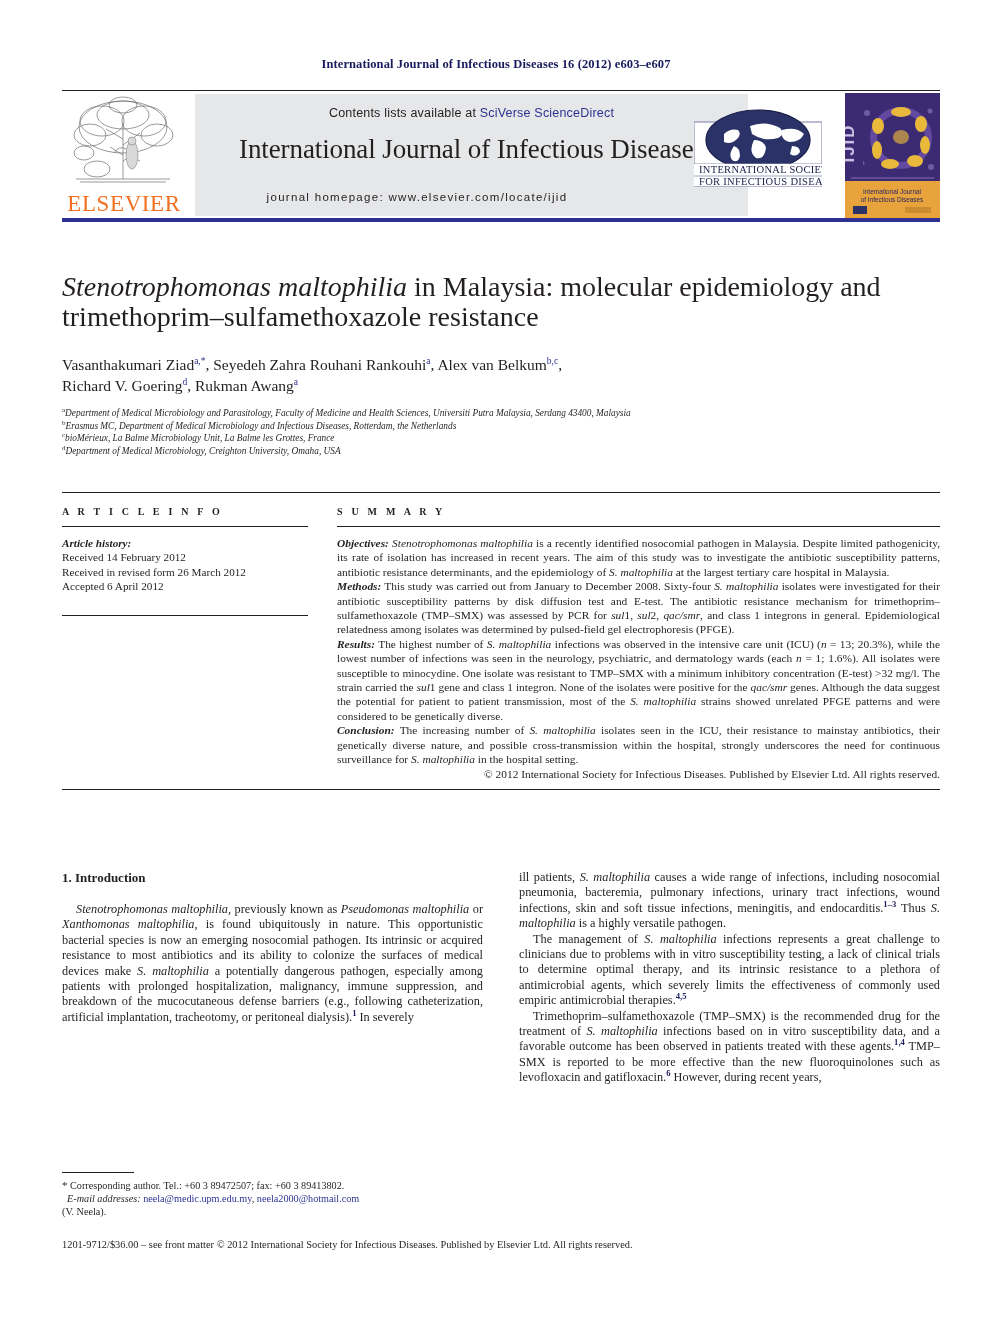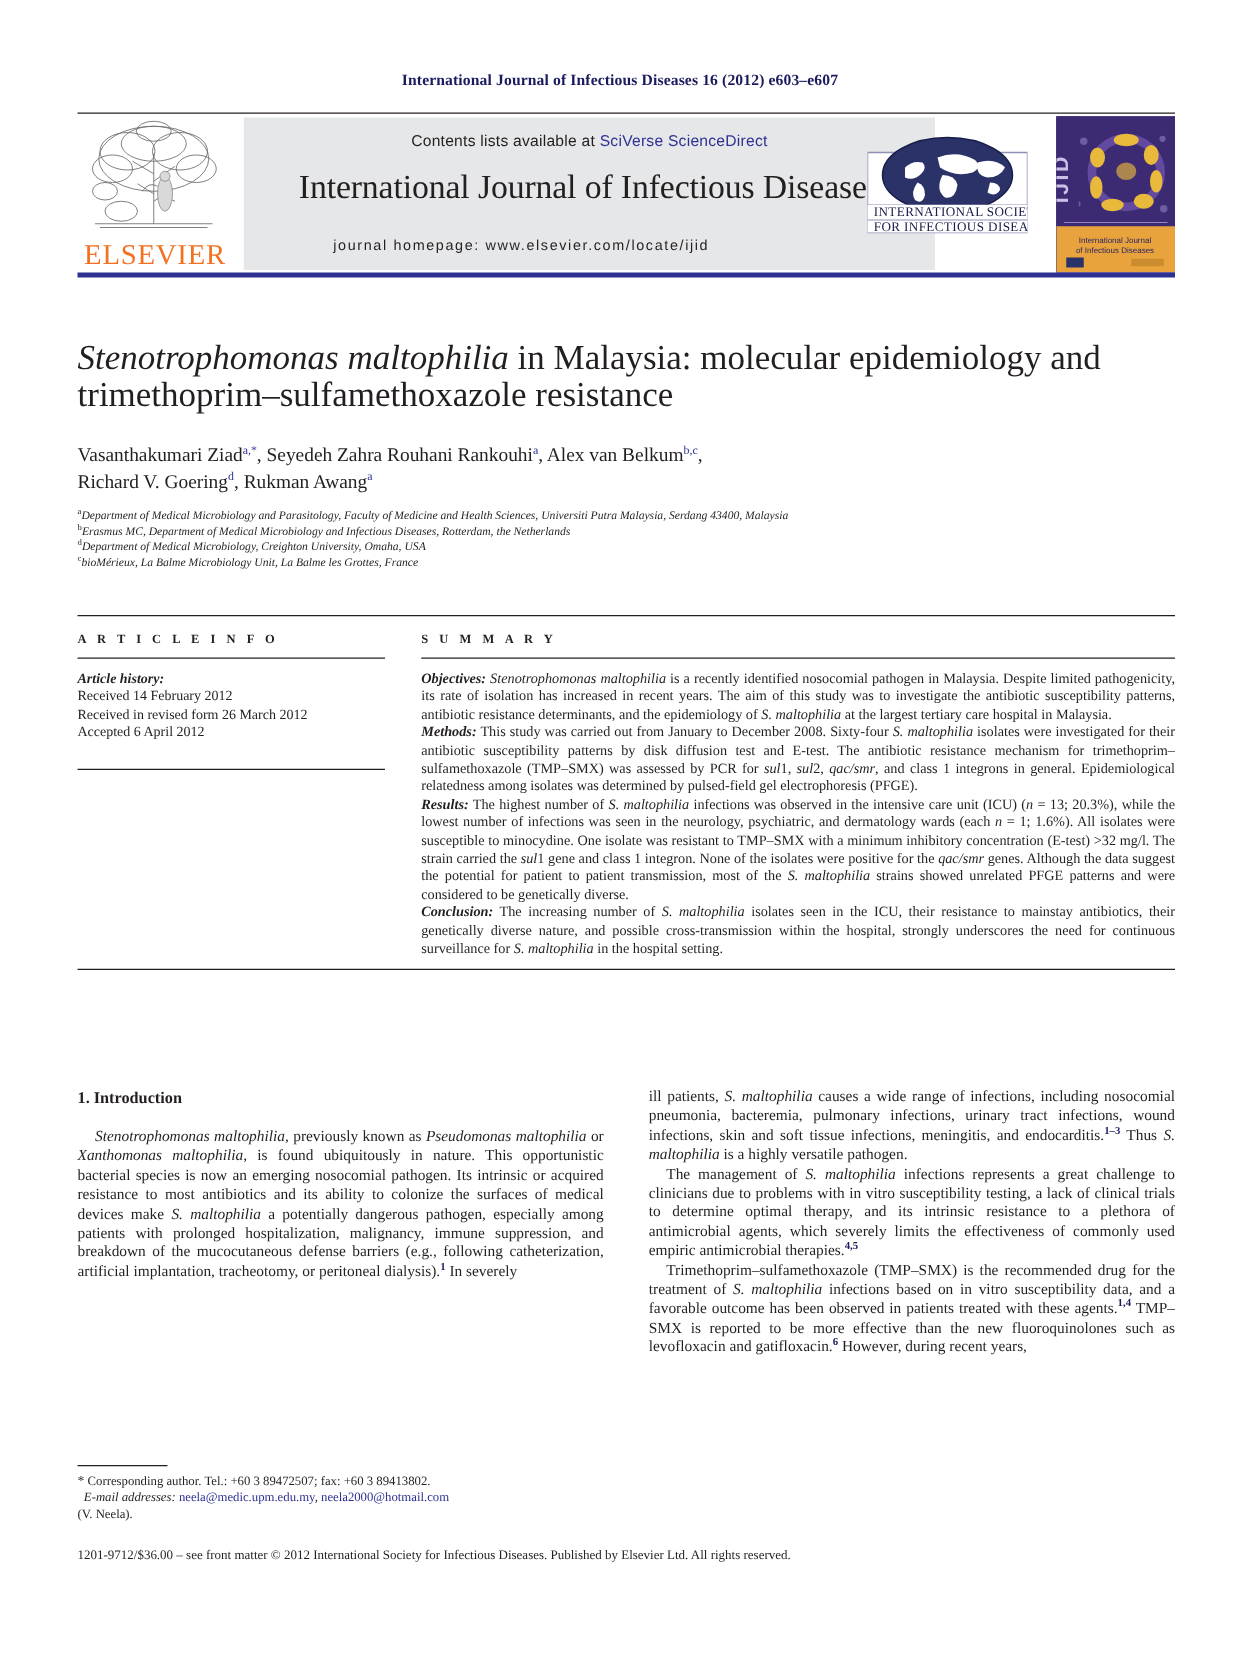--- a/index.html
+++ b/index.html
@@ -445,22 +445,22 @@
     </h1>
 
     <div class="authors">
       <span>Vasanthakumari Ziad</span><sup>a,*</sup><span>, Seyedeh Zahra Rouhani Rankouhi</span><sup>a</sup><span>, Alex van Belkum</span><sup>b,c</sup><span>,</span><br>
       <span>Richard V. Goering</span><sup>d</sup><span>, Rukman Awang</span><sup>a</sup>
     </div>
 
     <div class="affils">
       <div><sup>a</sup><span>Department of Medical Microbiology and Parasitology, Faculty of Medicine and Health Sciences, Universiti Putra Malaysia, Serdang 43400, Malaysia</span></div>
       <div><sup>b</sup><span>Erasmus MC, Department of Medical Microbiology and Infectious Diseases, Rotterdam, the Netherlands</span></div>
+      <div><sup>c</sup><span>bioMérieux, La Balme Microbiology Unit, La Balme les Grottes, France</span></div>
       <div><sup>d</sup><span>Department of Medical Microbiology, Creighton University, Omaha, USA</span></div>
-      <div><sup>c</sup><span>bioMérieux, La Balme Microbiology Unit, La Balme les Grottes, France</span></div>
     </div>
   </div>
 
   <div class="infobar">
     <div class="rule-top"></div>
     <div class="cols">
 
       <div class="col-info">
         <div class="sechead">A R T I C L E   I N F O</div>
         <div class="thin-rule"></div>
@@ -476,20 +476,21 @@
       <div class="col-gap"></div>
 
       <div class="col-sum">
         <div class="sechead">S U M M A R Y</div>
         <div class="thin-rule"></div>
         <div class="sum-body">
           <p><span class="runhead">Objectives:</span><span> </span><i>Stenotrophomonas maltophilia</i><span> is a recently identified nosocomial pathogen in Malaysia. Despite limited pathogenicity, its rate of isolation has increased in recent years. The aim of this study was to investigate the antibiotic susceptibility patterns, antibiotic resistance determinants, and the epidemiology of </span><i>S. maltophilia</i><span> at the largest tertiary care hospital in Malaysia.</span></p>
           <p><span class="runhead">Methods:</span><span> This study was carried out from January to December 2008. Sixty-four </span><i>S. maltophilia</i><span> isolates were investigated for their antibiotic susceptibility patterns by disk diffusion test and E-test. The antibiotic resistance mechanism for trimethoprim–sulfamethoxazole (TMP–SMX) was assessed by PCR for </span><i>sul</i><span>1, </span><i>sul</i><span>2, </span><i>qac/smr</i><span>, and class 1 integrons in general. Epidemiological relatedness among isolates was determined by pulsed-field gel electrophoresis (PFGE).</span></p>
           <p><span class="runhead">Results:</span><span> The highest number of </span><i>S. maltophilia</i><span> infections was observed in the intensive care unit (ICU) (</span><i>n</i><span> = 13; 20.3%), while the lowest number of infections was seen in the neurology, psychiatric, and dermatology wards (each </span><i>n</i><span> = 1; 1.6%). All isolates were susceptible to minocydine. One isolate was resistant to TMP–SMX with a minimum inhibitory concentration (E-test) &gt;32 mg/l. The strain carried the </span><i>sul</i><span>1 gene and class 1 integron. None of the isolates were positive for the </span><i>qac/smr</i><span> genes. Although the data suggest the potential for patient to patient transmission, most of the </span><i>S. maltophilia</i><span> strains showed unrelated PFGE patterns and were considered to be genetically diverse.</span></p>
           <p><span class="runhead">Conclusion:</span><span> The increasing number of </span><i>S. maltophilia</i><span> isolates seen in the ICU, their resistance to mainstay antibiotics, their genetically diverse nature, and possible cross-transmission within the hospital, strongly underscores the need for continuous surveillance for </span><i>S. maltophilia</i><span> in the hospital setting.</span></p>
+          <p class="copyline">© 2012 International Society for Infectious Diseases. Published by Elsevier Ltd. All rights reserved.</p>
         </div>
       </div>
 
     </div>
     <div class="rule-bot"></div>
   </div>
 
   <div class="body-cols">
     <div class="bcol">
       <div class="h1">1. Introduction</div>

